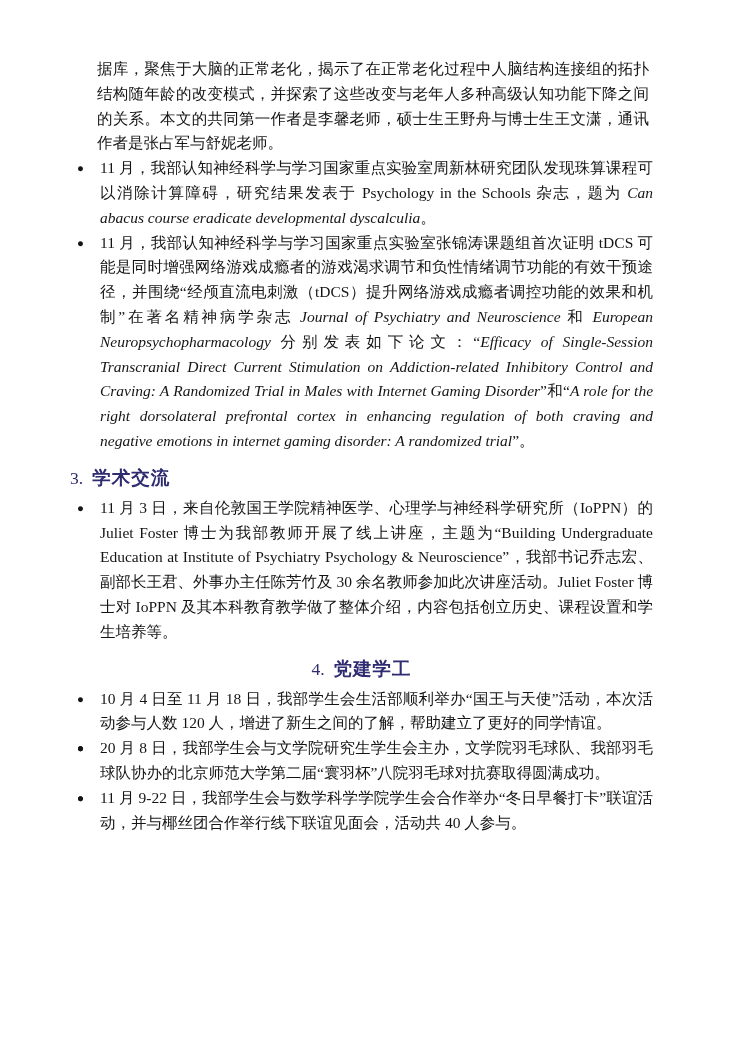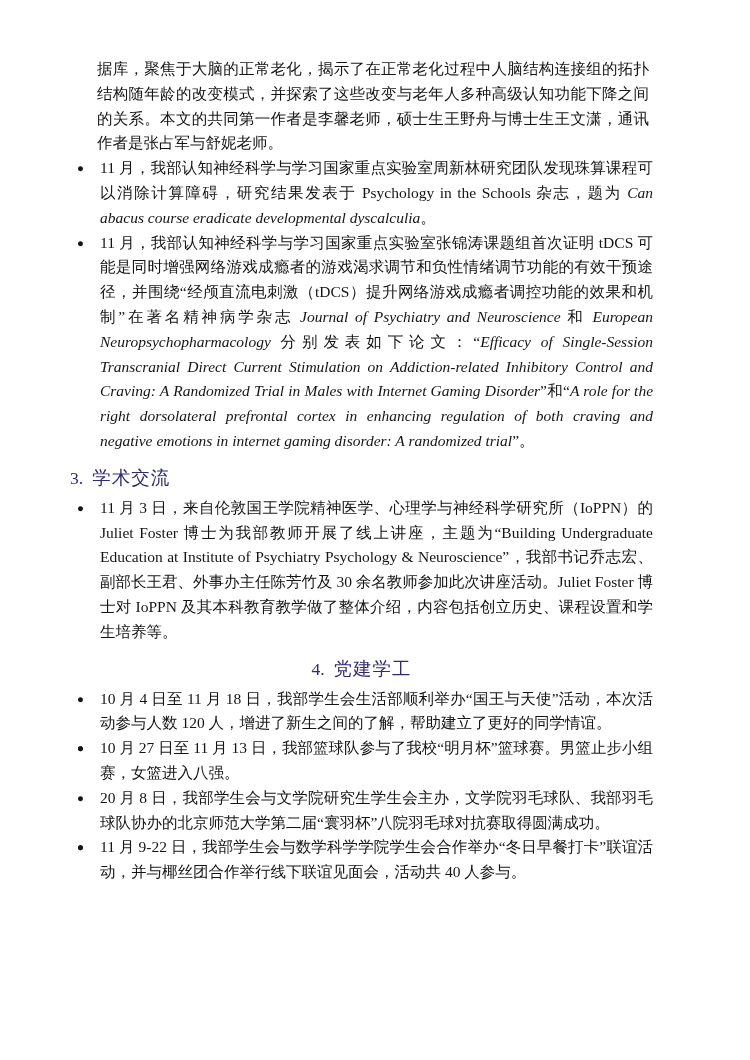--- a/index.html
+++ b/index.html
@@ -38,21 +38,21 @@
     text-align:left;
   }
   .section-number{
     font-family:"Liberation Serif","DejaVu Serif",serif;
     font-weight:400;
     font-size:17.5px;
     margin-right:9px;
   }
   .section-title{
     font-family:"Liberation Sans","DejaVu Sans",sans-serif;
-    font-weight:400;
+    font-weight:700;
     font-size:18.5px;
     letter-spacing:1px;
   }
   .em{font-style:italic;}
 </style>
 </head>
 <body>
 
 <div class="page">
 
@@ -71,19 +71,19 @@
       <li class="bullet-item"><span class="bullet-dot">●</span><span><span>11 月 3 日，来自伦敦国王学院精神医学、心理学与神经科学研究所（IoPPN）的 Juliet Foster 博士为我部教师开展了线上讲座，主题为“Building Undergraduate Education at Institute of Psychiatry Psychology &amp; Neuroscience”，我部书记乔志宏、副部长王君、外事办主任陈芳竹及 30 余名教师参加此次讲座活动。Juliet Foster 博士对 IoPPN 及其本科教育教学做了整体介绍，内容包括创立历史、课程设置和学生培养等。</span></span></li>
     </ul>
 
   <h2 class="section-heading" style="color: rgb(46, 43, 112); text-align: center;">
     <span class="section-number">4.</span><span class="section-title">党建学工</span>
   </h2>
 
   <ul class="bullet-list">
       <li class="bullet-item"><span class="bullet-dot">●</span><span><span>10 月 4 日至 11 月 18 日，我部学生会生活部顺利举办“国王与天使”活动，本次活动参与人数 120 人，增进了新生之间的了解，帮助建立了更好的同学情谊。</span></span></li>
       <li class="bullet-item"><span class="bullet-dot">●</span></li>
-      <li class="bullet-item"><span class="bullet-dot">●</span><span><span>10 月 27 日至 11 月 13 日，我部篮球队参与了我校“明月杯”篮球赛。男篮止步小组赛，女篮进入八强。</span></span></li>
+      <li class="bullet-item"><span class="bullet-dot">●</span></li>
       <li class="bullet-item"><span class="bullet-dot">●</span><span><span>20 月 8 日，我部学生会与文学院研究生学生会主办，文学院羽毛球队、我部羽毛球队协办的北京师范大学第二届“寰羽杯”八院羽毛球对抗赛取得圆满成功。</span></span></li>
       <li class="bullet-item"><span class="bullet-dot">●</span></li>
       <li class="bullet-item"><span class="bullet-dot">●</span><span><span>11 月 9-22 日，我部学生会与数学科学学院学生会合作举办“冬日早餐打卡”联谊活动，并与椰丝团合作举行线下联谊见面会，活动共 40 人参与。</span></span></li>
     </ul>
 
 </div>
 
 </body></html>

